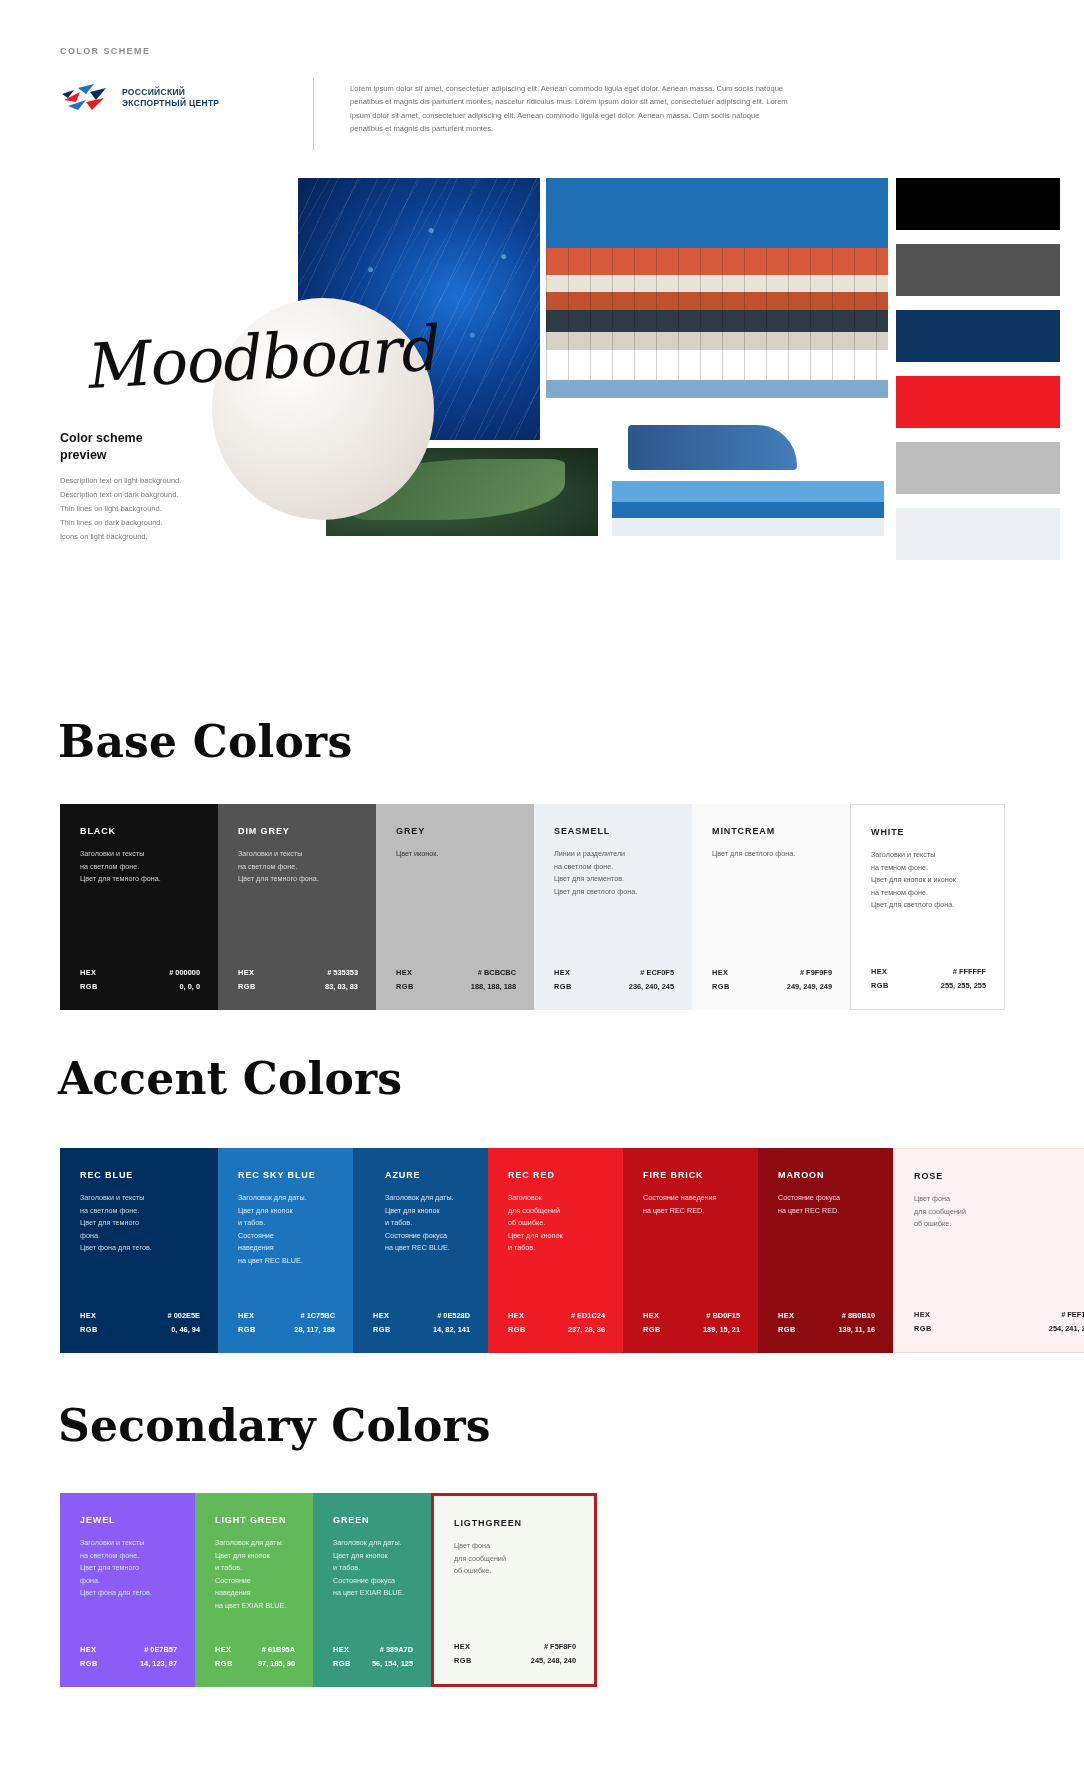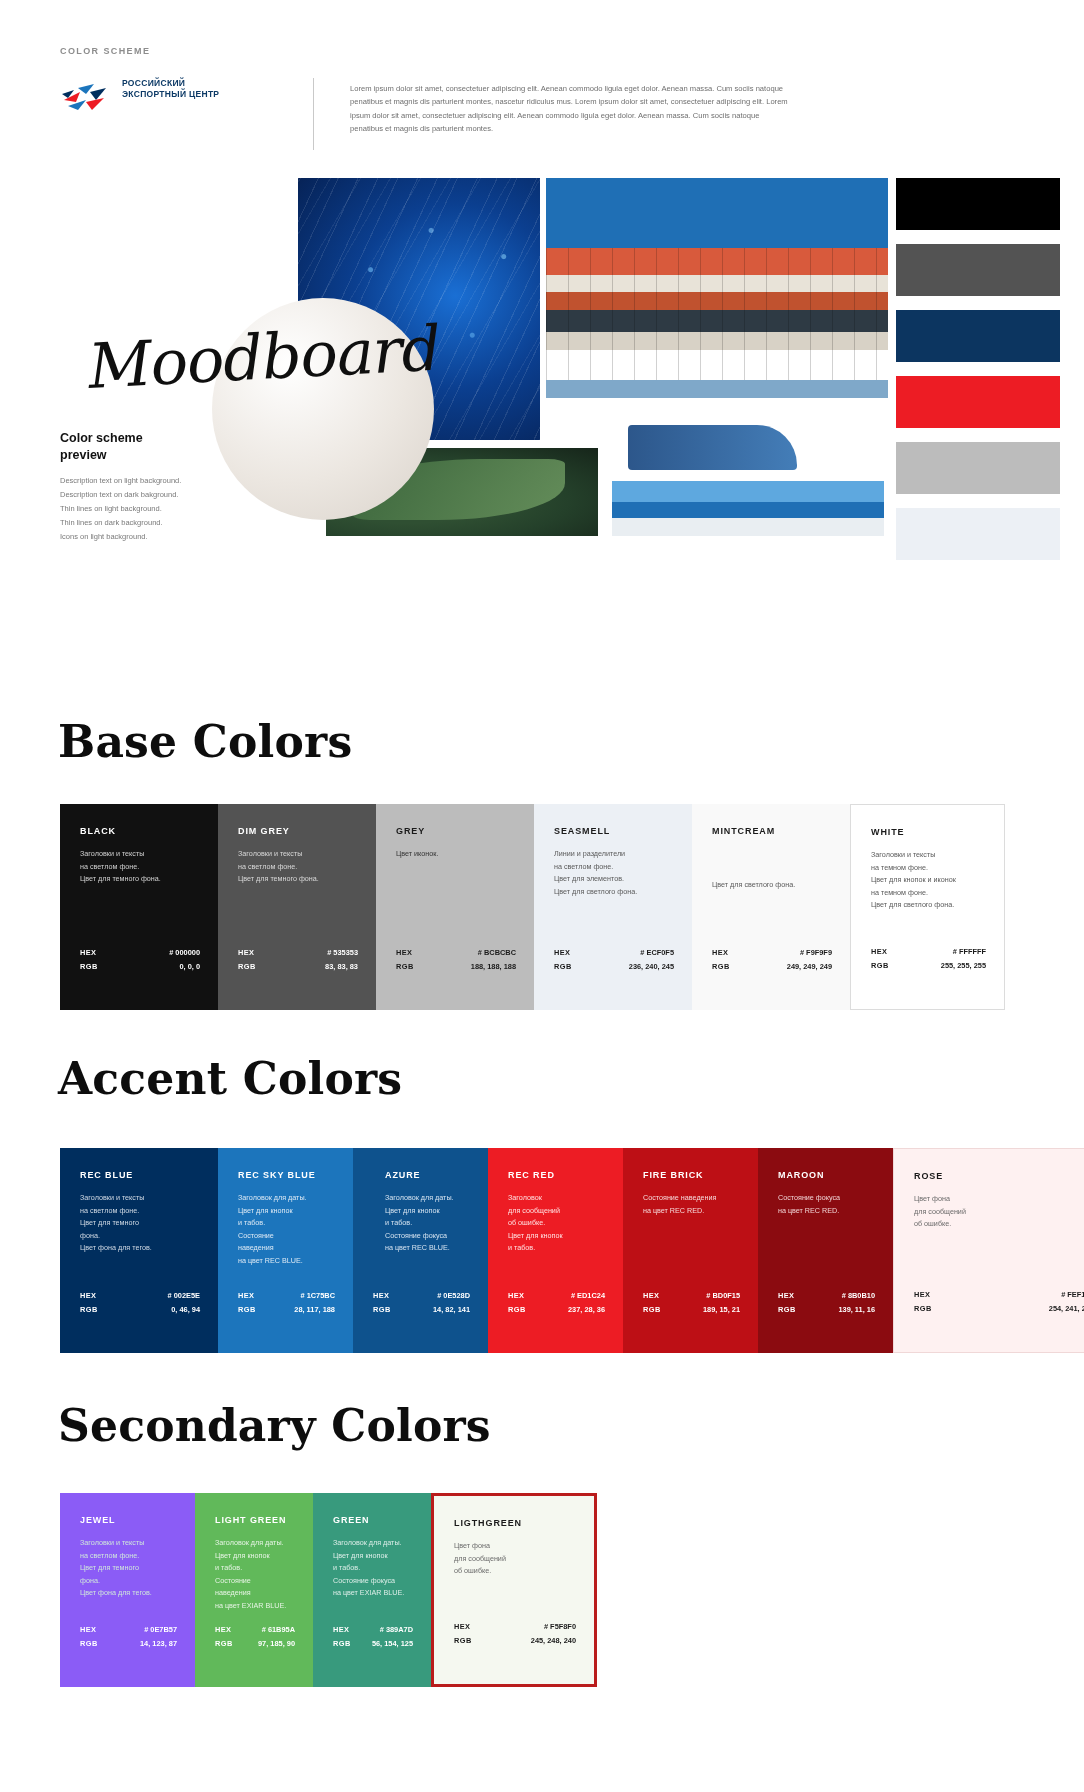--- a/index.html
+++ b/index.html
@@ -17,21 +17,21 @@
   
   .kicker {
     position: absolute; left: 60px; top: 46px;
     font-size: 9px; letter-spacing: 1.4px; font-weight: bold;
     color: #8d8d8d; text-transform: uppercase;
   }
   .header-row {
     position: absolute; left: 60px; top: 78px; width: 740px;
     display: flex; align-items: flex-start;
   }
-  .logo-wrap { display:flex; width: 245px; }
+  .logo-wrap { display:flex; align-items:center; width: 245px; }
   .logo-mark { width: 52px; height: 40px; position: relative; flex: none; }
   .logo-text {
     margin-left: 10px;
     font-size: 8.5px; font-weight: bold; letter-spacing: .3px;
     color: #0d3a66; line-height: 1.35;
   }
   .divider-v {
     width: 1px; align-self: stretch; min-height: 72px;
     background: #c9c9c9; margin-left: 8px; margin-right: 36px;
   }
@@ -150,21 +150,21 @@
 
   .cell {
     position:relative; height:100%;
     padding: 22px 20px 0 20px;
     display:flex; flex-direction:column;
   }
   .cell .name {
     font-size: 9px; font-weight: bold; letter-spacing: .9px; margin-bottom: 12px;
   }
   .cell .usage { font-size:7.2px; line-height:1.75; }
-  .cell .vals { position:absolute; left:20px; right:18px; bottom: 36px; text-align: right; }
+  .cell .vals { position:absolute; left:20px; right:18px; bottom: 16px; text-align: right; }
   .row { display:flex; justify-content:space-between; font-size:7.4px; line-height:1.9; }
   .row .k { font-weight:bold; letter-spacing:.4px; }
   .row .v { font-weight:bold; }
   .bordered { border: 1px solid #dcdcdc; }
   .bordered-soft { border: 1px solid #f0d8d8; }
   .bordered-green { border: 3px solid #b91c1c; }
 </style>
 </head>
 <body>
 
@@ -288,21 +288,21 @@
           <div class="row">
             <span class="k">HEX</span>
             <span class="v"># ECF0F5</span>
           </div>
           <div class="row">
             <span class="k">RGB</span>
             <span class="v">236, 240, 245</span>
           </div>
         </div>
       </div>
-      <div class="cell" style="background: rgb(249, 249, 249); color: rgb(26, 26, 26); width: 158px; flex: 0 0 158px; gap: 31px;">
+      <div class="cell" style="background: rgb(249, 249, 249); color: rgb(26, 26, 26); width: 158px; flex: 0 0 158px;">
         <div class="name">MINTCREAM</div>
         <div class="usage" style="white-space: pre-line; color: rgb(90, 90, 90);">Цвет для светлого фона.</div>
         <div class="vals">
           <div class="row">
             <span class="k">HEX</span>
             <span class="v"># F9F9F9</span>
           </div>
           <div class="row">
             <span class="k">RGB</span>
             <span class="v">249, 249, 249</span>

